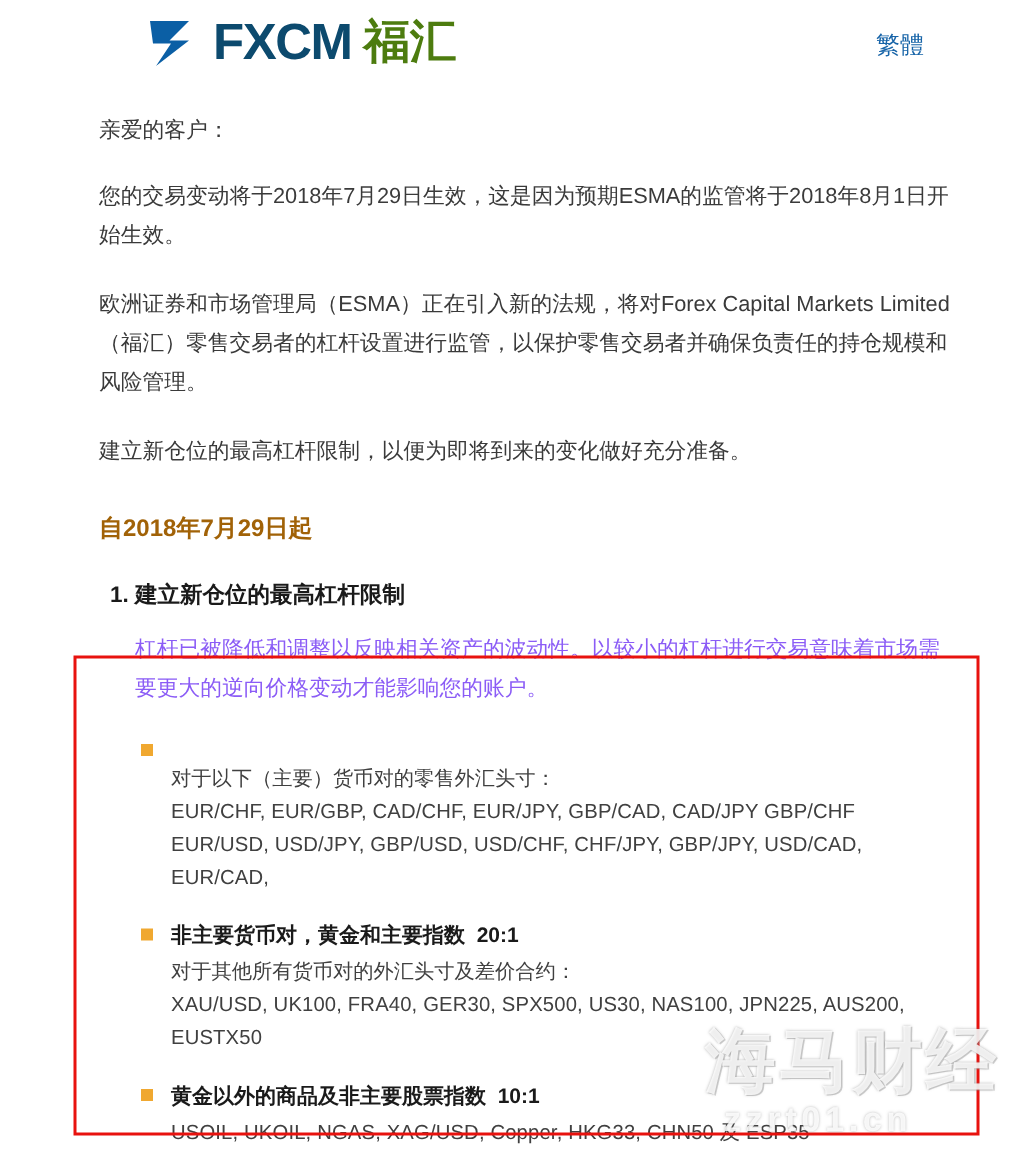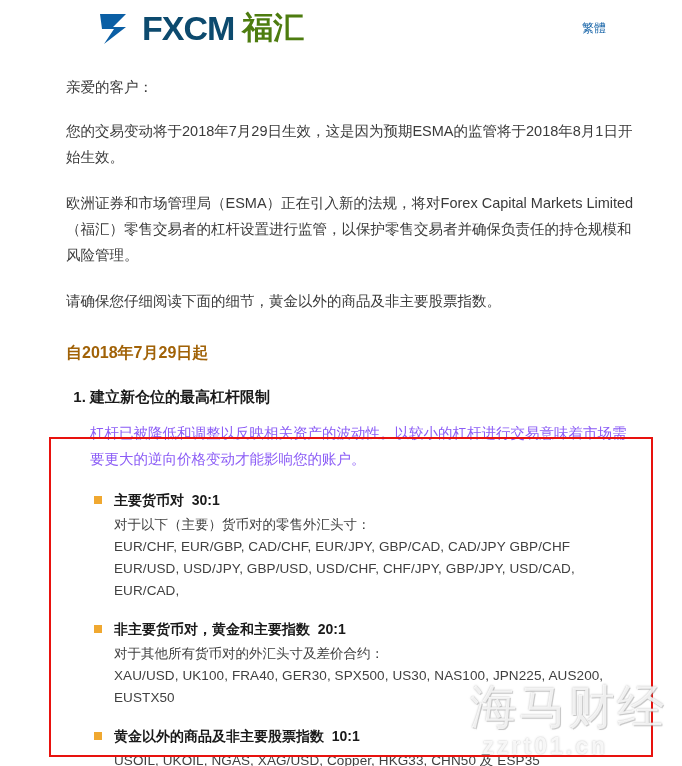--- a/index.html
+++ b/index.html
@@ -43,23 +43,23 @@
   .logo-cn {
     font-size: 31px;
     font-weight: bold;
     color: #4d7c0f;
     margin-left: 8px;
     line-height: 40px;
     font-family: Liberation Serif, serif;
   }
   .lang-link {
     position: absolute;
-    right: 76px;
+    right: 66px;
     top: 20px;
-    font-size: 12px;
+    font-size: 16px;
     color: #1764a8;
     text-decoration: none;
   }
 
   
   .content {
     padding: 0 42px 0 66px;
     font-size: 14.5px;
     line-height: 26px;
     color: #3a3a3a;
@@ -143,21 +143,21 @@
   .lev-body .sym {
     letter-spacing: 0.1px;
   }
 
   
   .wm-main {
     position: absolute;
     right: 16px;
     top: 676px;
     font-size: 47px;
-    font-weight: normal;
+    font-weight: bold;
     color: rgba(255,255,255,0.82);
     text-shadow: 0 0 2px rgba(120,120,120,0.55), 1px 1px 0 rgba(150,150,150,0.4);
     letter-spacing: 2px;
     white-space: nowrap;
     pointer-events: none;
   }
   .wm-sub {
     position: absolute;
     right: 74px;
     top: 733px;
@@ -185,39 +185,36 @@
   </div>
   <a class="lang-link" href="#">繁體</a>
 </div>
 
 <div class="content">
 
   <p class="greeting">亲爱的客户：</p>
 
   <p class="para">您的交易变动将于2018年7月29日生效，这是因为预期ESMA的监管将于2018年8月1日开始生效。</p>
   <p class="para">欧洲证券和市场管理局（ESMA）正在引入新的法规，将对Forex Capital Markets Limited（福汇）零售交易者的杠杆设置进行监管，以保护零售交易者并确保负责任的持仓规模和风险管理。</p>
-  <p class="para">请确保您仔细阅读下面的细节，黄金以外的商品及非主要股票指数。</p>
+  <p class="para">建立新仓位的最高杠杆限制，以便为即将到来的变化做好充分准备。</p>
 
   <div class="section-date">自2018年7月29日起</div>
 
   <ol class="num-list">
     <li>
       <span>建立新仓位的最高杠杆限制</span>
       <p class="item-intro">杠杆已被降低和调整以反映相关资产的波动性。以较小的杠杆进行交易意味着市场需要更大的逆向价格变动才能影响您的账户。</p>
     </li>
   </ol>
 
   <div class="lev-section">
 
     <div class="lev-block">
       <div class="lev-head">
         <span class="sq-bullet"></span>
-        <span>
-          <span>主要货币对</span>&nbsp;&nbsp;<span>30:1</span>
-        </span>
       </div>
       <div class="lev-body">
         <div>对于以下（主要）货币对的零售外汇头寸：</div>
         <div class="sym">EUR/CHF, EUR/GBP, CAD/CHF, EUR/JPY, GBP/CAD, CAD/JPY GBP/CHF</div>
         <div class="sym">EUR/USD, USD/JPY, GBP/USD, USD/CHF, CHF/JPY, GBP/JPY, USD/CAD, EUR/CAD,</div>
       </div>
     </div>
 
     <div class="lev-block">
       <div class="lev-head">

